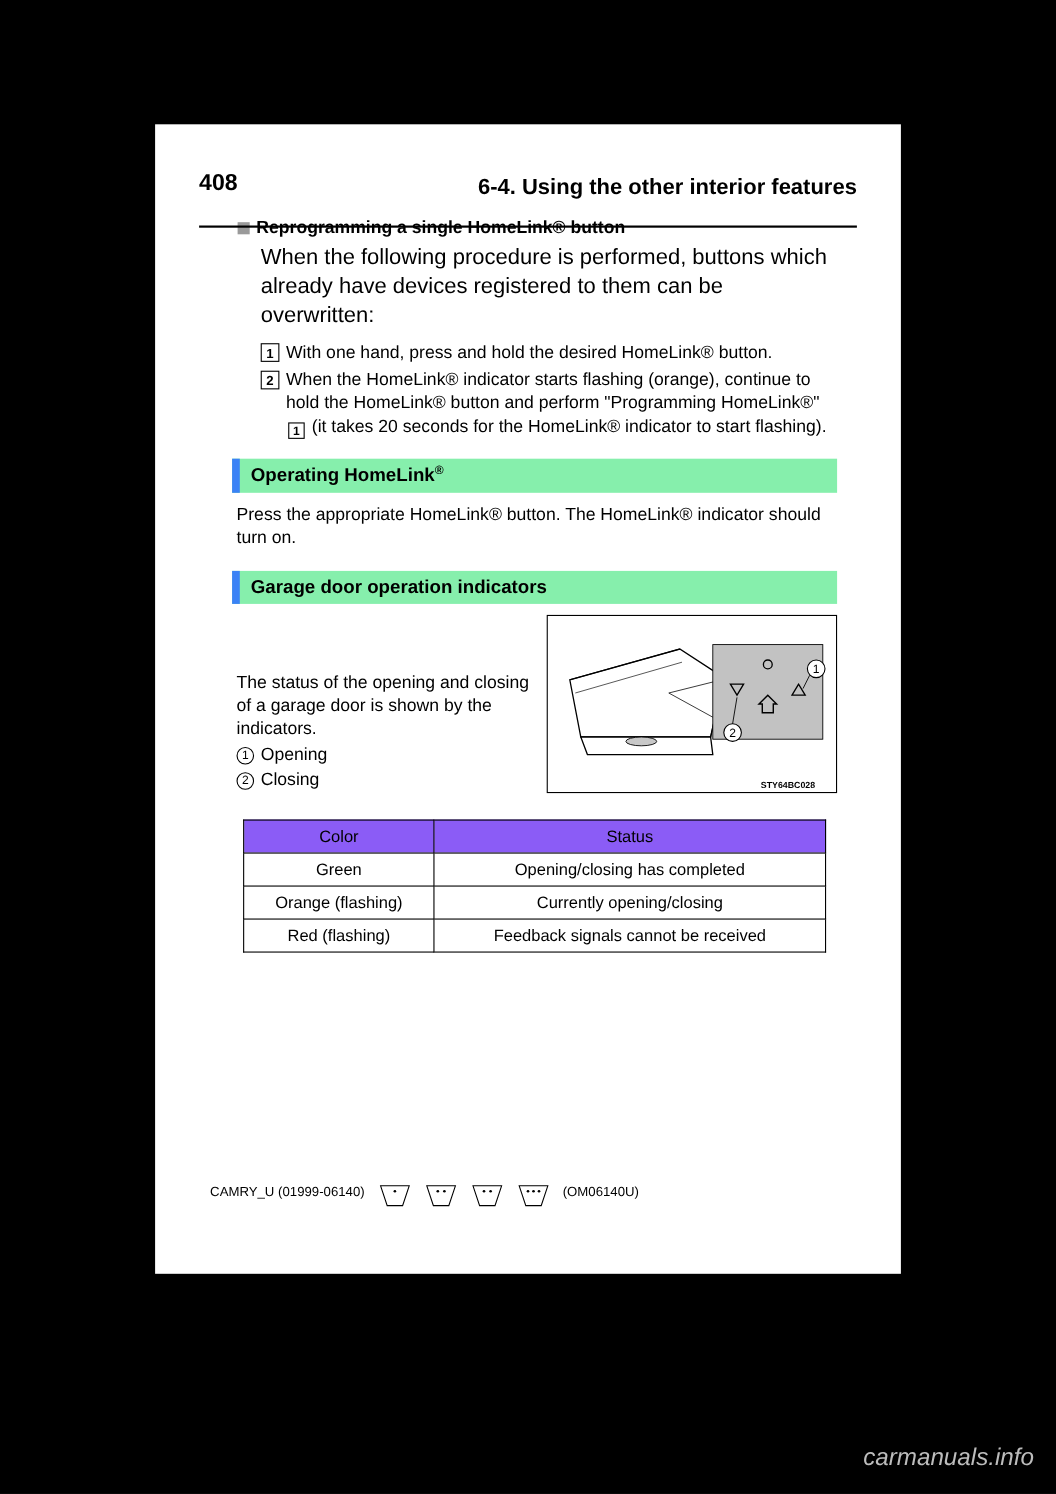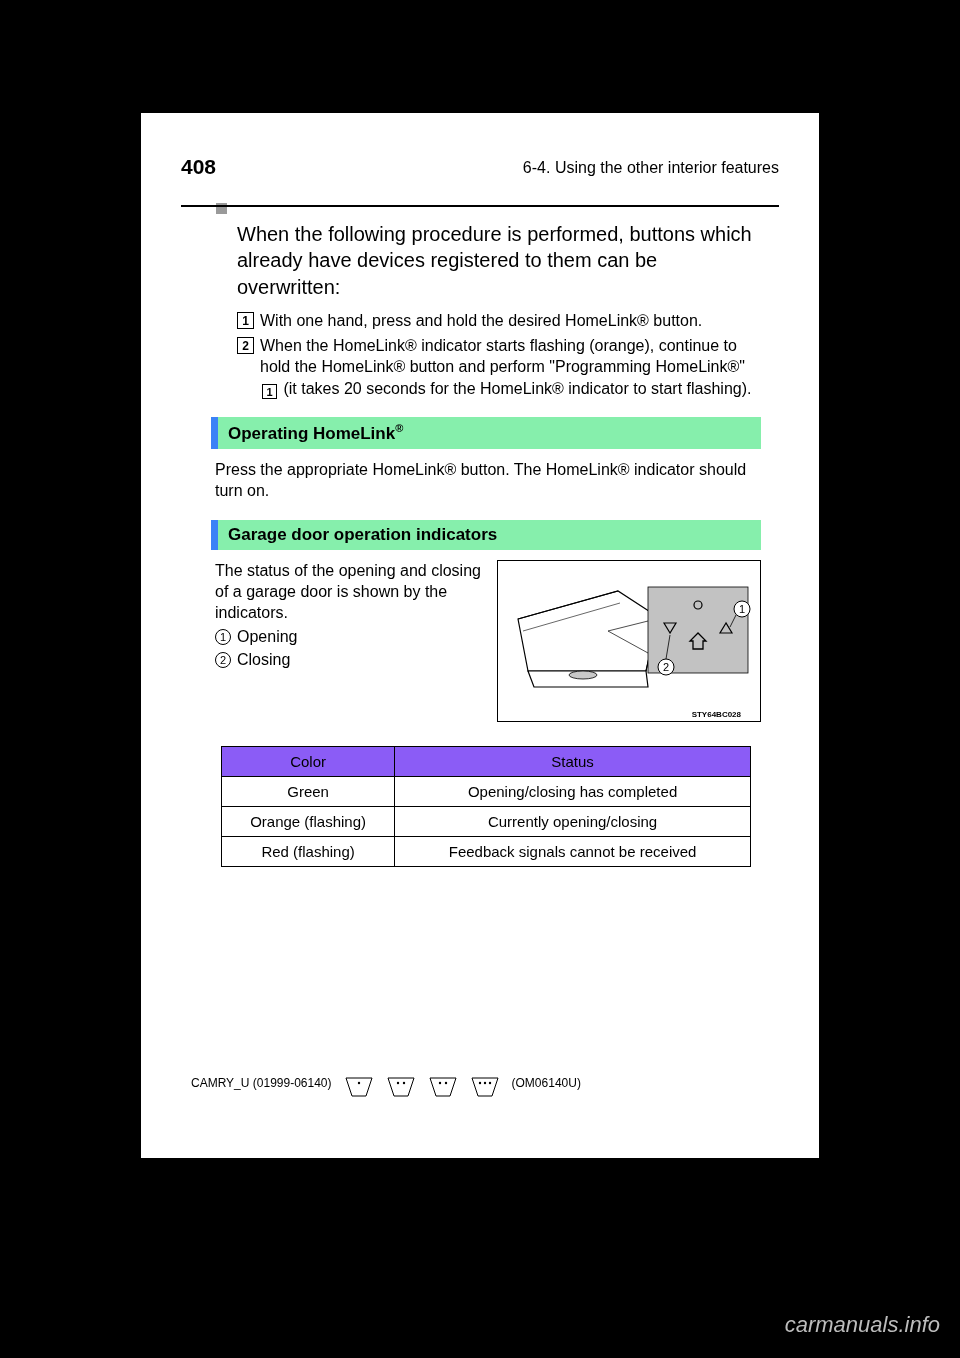--- a/index.html
+++ b/index.html
@@ -28,21 +28,22 @@
     position: absolute;
     top: 42px;
     left: 40px;
     font-size: 21px;
     font-weight: bold;
   }
   .section {
     position: absolute;
     top: 46px;
     right: 40px;
-    font-size: 16px;
+    font-size: 20px;
+    font-weight: bold;
   }
   .content {
     padding: 18px 58px 0 70px;
   }
   .square {
     display: inline-block;
     width: 11px; height: 11px;
     background: #9a9a9a;
     vertical-align: -1px;
     margin-right: 6px;
@@ -106,20 +107,21 @@
   .sup { font-size: 11px; vertical-align: super; }
   .plain-body {
     font-size: 16px;
     line-height: 1.32;
     margin-left: 4px;
     margin-bottom: 10px;
   }
   .indicator-block {
     display: flex;
     gap: 14px;
+    align-items: flex-end;
   }
   .indicator-text { flex: 1; }
   .circ-row {
     display: flex;
     align-items: flex-start;
     margin-left: 4px;
     margin-top: 2px;
   }
   .circ {
     width: 16px; height: 16px;
@@ -198,21 +200,21 @@
   <div class="header">
     <div class="page-num">408</div>
     <div class="section">6-4. Using the other interior features</div>
     <div class="hr-top"></div>
   </div>
 
   <div class="content">
 
     <div>
       <div class="sub-h">
-        <span class="square"></span>
+        <span class="square"></span><span>Reprogramming a single HomeLink® button</span>
       </div>
       <div class="body-text">When the following procedure is performed, buttons which already have devices registered to them can be overwritten:</div>
 
       <div class="step-row">
         <div class="step-box">1</div>
         <div class="step-text">With one hand, press and hold the desired HomeLink® button.</div>
       </div>
       <div class="step-row">
         <div class="step-box">2</div>
         <div class="step-text">

